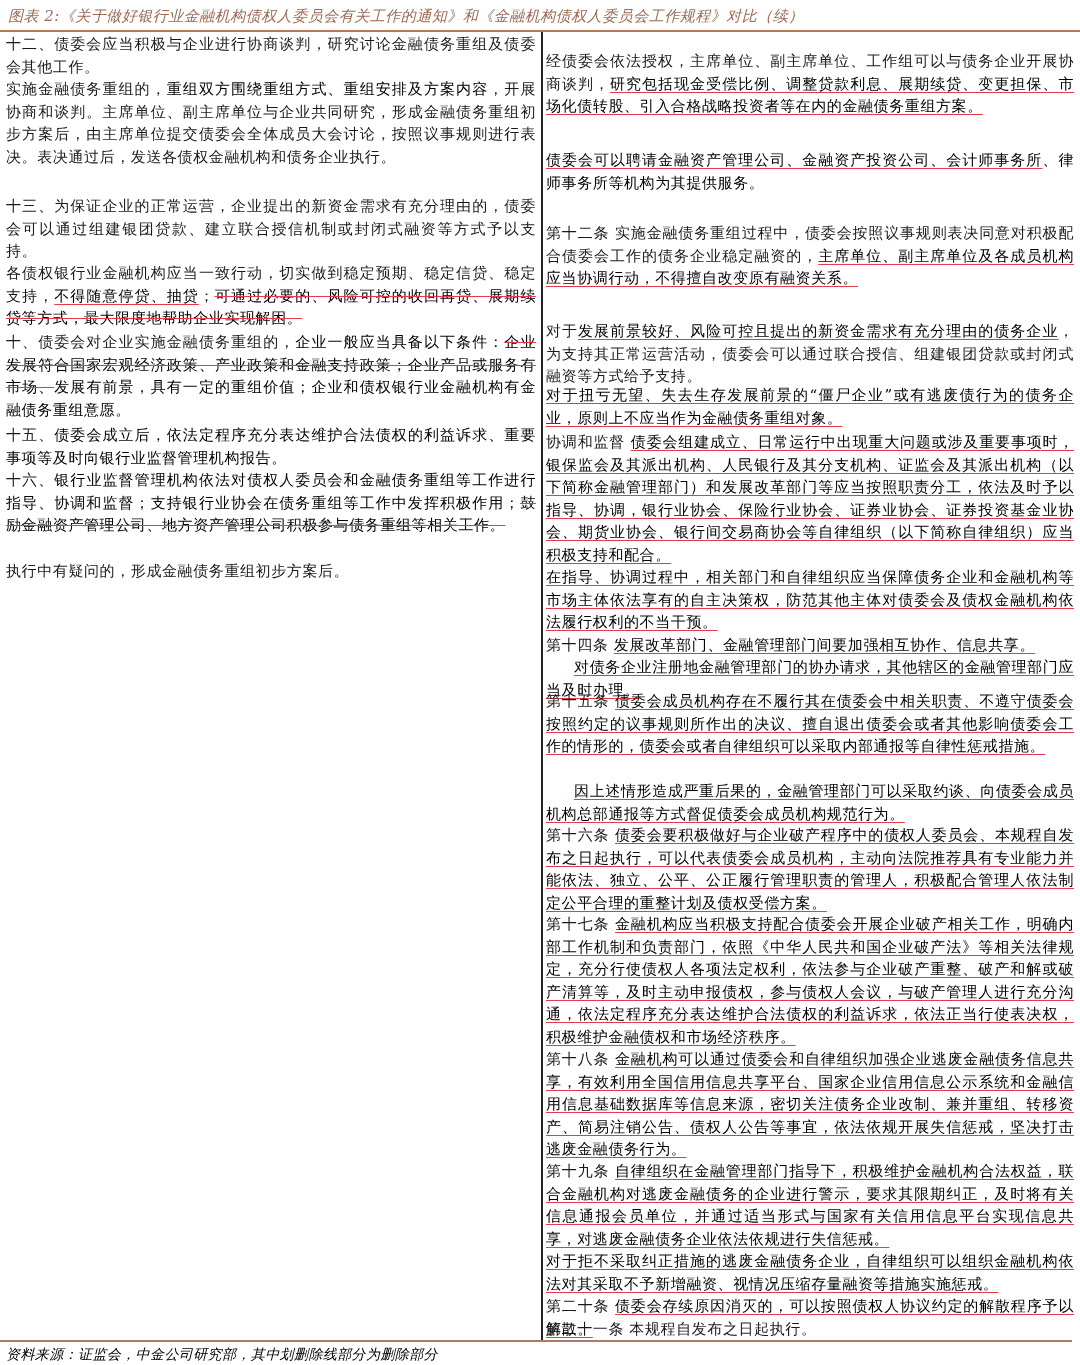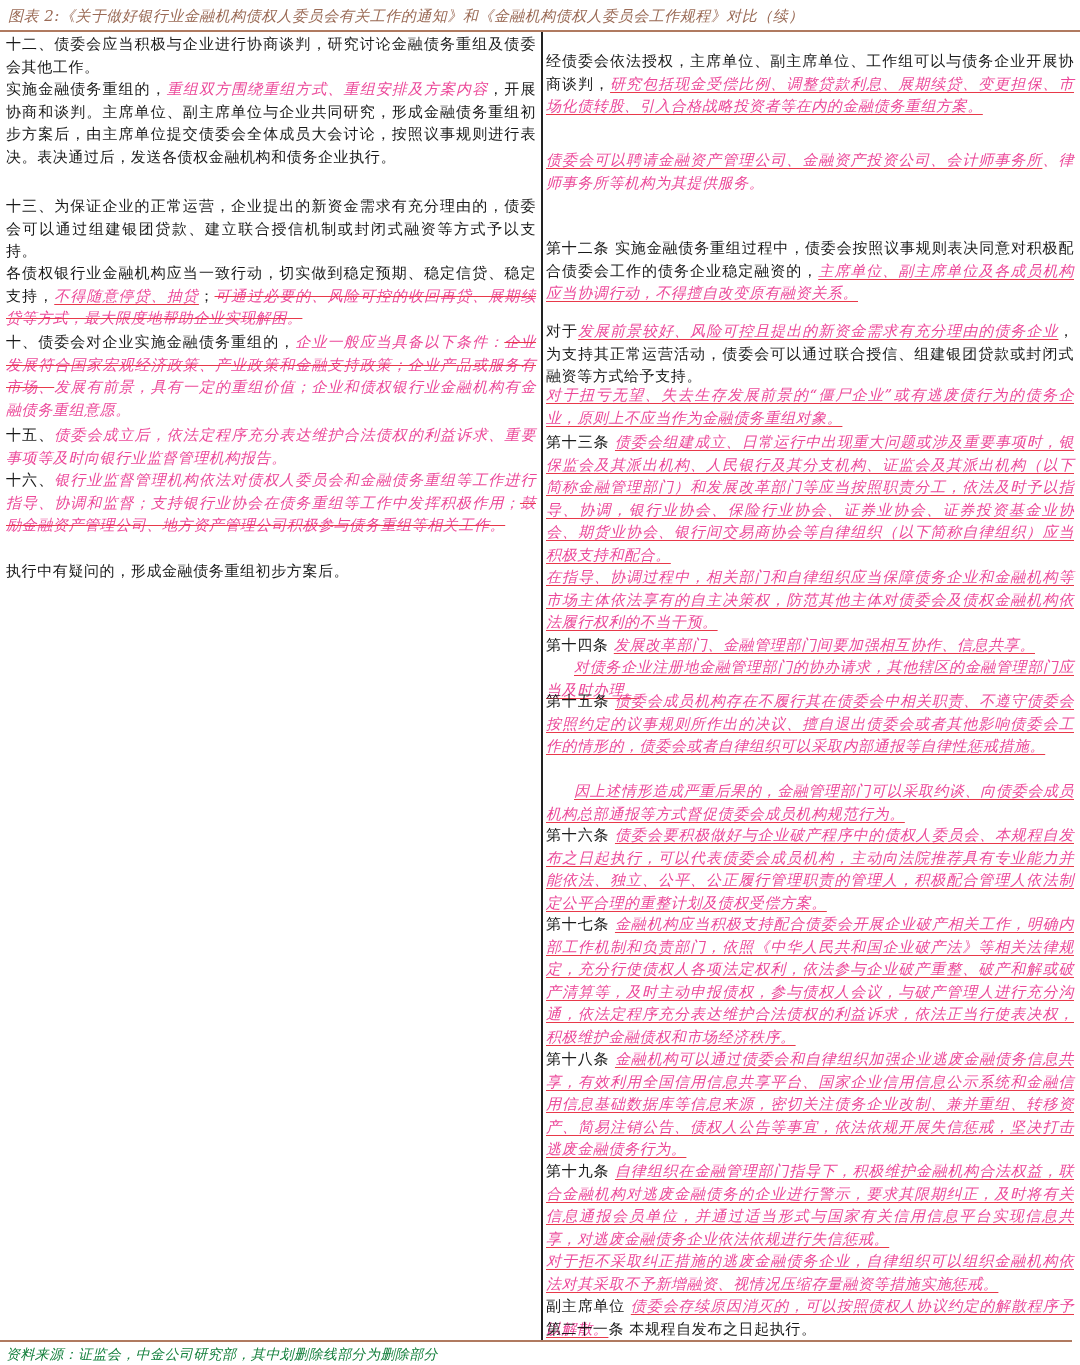--- a/index.html
+++ b/index.html
@@ -19,27 +19,27 @@
 
   .col { position: absolute; top: 33px; }
   .col.left { left: 6px; width: 530px; }
   .col.right { left: 546px; width: 528px; }
 
   .para {
     position: absolute; left: 0; right: 0;
     font-size: 15px; line-height: 22.6px; letter-spacing: 0.6px;
     text-align: justify;
   }
-  .red { color: #ec4899; font-style: italic; }
+  .red { color: #000000; }
   .ul { text-decoration: underline; text-decoration-color: #e8394a; text-underline-offset: 3px; }
   .st { text-decoration: line-through; text-decoration-color: #e8394a; }
 
   .source {
     position: absolute; left: 6px; top: 1345px; font-style: italic;
-    font-size: 14px; line-height: 18px; color: #15803d; letter-spacing: 0.4px;
+    font-size: 14px; line-height: 18px; color: #000000; letter-spacing: 0.4px;
   }
 </style>
 </head>
 <body>
 
 <div class="title">图表 2:《关于做好银行业金融机构债权人委员会有关工作的通知》和《金融机构债权人委员会工作规程》对比（续）</div>
 <div class="rule-top"></div>
 <div class="col-divider"></div>
 
 <div class="col left">
@@ -49,32 +49,32 @@
   <div class="para" style="top:229px"><span>各债权银行业金融机构应当一致行动，切实做到稳定预期、稳定信贷、稳定支持，</span><span class="red ul">不得随意停贷、抽贷</span><span>；</span><span class="red st">可通过必要的、风险可控的收回再贷、展期续贷等方式，最大限度地帮助企业实现解困。</span></div>
   <div class="para" style="top:298px"><span>十、债委会对企业实施金融债务重组的，</span><span class="red">企业一般应当具备以下条件：</span><span class="red st">企业发展符合国家宏观经济政策、产业政策和金融支持政策；企业产品或服务有市场、</span><span class="red">发展有前景，具有一定的重组价值；企业和债权银行业金融机构有金融债务重组意愿。</span></div>
   <div class="para" style="top:391px"><span>十五、</span><span class="red">债委会成立后，依法定程序充分表达维护合法债权的利益诉求、重要事项等及时向银行业监督管理机构报告。</span></div>
   <div class="para" style="top:436px"><span>十六、</span><span class="red">银行业监督管理机构依法对债权人委员会和金融债务重组等工作进行指导、协调和监督；支持银行业协会在债务重组等工作中发挥积极作用；</span><span class="red st">鼓励金融资产管理公司、地方资产管理公司积极参与债务重组等相关工作。</span></div>
   <div class="para" style="top:527px"><span>执行中有疑问的，形成金融债务重组初步方案后。</span></div>
 </div>
 
 <div class="col right">
   <div class="para" style="top:17px"><span>经债委会依法授权，主席单位、副主席单位、工作组可以与债务企业开展协商谈判，</span><span class="red ul">研究包括现金受偿比例、调整贷款利息、展期续贷、变更担保、市场化债转股、引入合格战略投资者等在内的金融债务重组方案。</span></div>
   <div class="para" style="top:116px"><span class="red ul">债委会可以聘请金融资产管理公司、金融资产投资公司、会计师事务所</span><span class="red">、律师事务所等机构为其提供服务。</span></div>
-  <div class="para" style="top:204px"><span>第十二条 实施金融债务重组过程中，债委会按照议事规则表决同意对积极配合债委会工作的债务企业稳定融资的，</span><span class="red ul">主席单位、副主席单位及各成员机构应当协调行动，不得擅自改变原有融资关系。</span></div>
+  <div class="para" style="top:189px"><span>第十二条 实施金融债务重组过程中，债委会按照议事规则表决同意对积极配合债委会工作的债务企业稳定融资的，</span><span class="red ul">主席单位、副主席单位及各成员机构应当协调行动，不得擅自改变原有融资关系。</span></div>
   <div class="para" style="top:287px"><span>对于</span><span class="red ul">发展前景较好、风险可控且提出的新资金需求有充分理由的债务企业</span><span>，为支持其正常运营活动，债委会可以通过联合授信、组建银团贷款或封闭式融资等方式给予支持。</span></div>
   <div class="para" style="top:351px"><span class="red ul">对于扭亏无望、失去生存发展前景的“僵尸企业”或有逃废债行为的债务企业，原则上不应当作为金融债务重组对象。</span></div>
-  <div class="para" style="top:398px"><span>第十三条 </span><span class="red ul">债委会组建成立、日常运行中出现重大问题或涉及重要事项时，银保监会及其派出机构、人民银行及其分支机构、证监会及其派出机构（以下简称金融管理部门）和发展改革部门等应当按照职责分工，依法及时予以指导、协调，银行业协会、保险行业协会、证券业协会、证券投资基金业协会、期货业协会、银行间交易商协会等自律组织（以下简称自律组织）应当积极支持和配合。</span></div>
+  <div class="para" style="top:398px"><span>协调和监督 </span><span class="red ul">债委会组建成立、日常运行中出现重大问题或涉及重要事项时，银保监会及其派出机构、人民银行及其分支机构、证监会及其派出机构（以下简称金融管理部门）和发展改革部门等应当按照职责分工，依法及时予以指导、协调，银行业协会、保险行业协会、证券业协会、证券投资基金业协会、期货业协会、银行间交易商协会等自律组织（以下简称自律组织）应当积极支持和配合。</span></div>
   <div class="para" style="top:533px"><span class="red ul">在指导、协调过程中，相关部门和自律组织应当保障债务企业和金融机构等市场主体依法享有的自主决策权，防范其他主体对债委会及债权金融机构依法履行权利的不当干预。</span></div>
   <div class="para" style="top:601px"><span>第十四条 </span><span class="red ul">发展改革部门、金融管理部门间要加强相互协作、信息共享。</span></div>
   <div class="para" style="top:623px; text-indent:28px"><span class="red ul">对债务企业注册地金融管理部门的协办请求，其他辖区的金融管理部门应当及时办理。</span></div>
   <div class="para" style="top:657px"><span>第十五条 </span><span class="red ul">债委会成员机构存在不履行其在债委会中相关职责、不遵守债委会按照约定的议事规则所作出的决议、擅自退出债委会或者其他影响债委会工作的情形的，债委会或者自律组织可以采取内部通报等自律性惩戒措施。</span></div>
   <div class="para" style="top:747px; text-indent:28px"><span class="red ul">因上述情形造成严重后果的，金融管理部门可以采取约谈、向债委会成员机构总部通报等方式督促债委会成员机构规范行为。</span></div>
   <div class="para" style="top:791px"><span>第十六条 </span><span class="red ul">债委会要积极做好与企业破产程序中的债权人委员会、本规程自发布之日起执行，可以代表债委会成员机构，主动向法院推荐具有专业能力并能依法、独立、公平、公正履行管理职责的管理人，积极配合管理人依法制定公平合理的重整计划及债权受偿方案。</span></div>
   <div class="para" style="top:880px"><span>第十七条 </span><span class="red ul">金融机构应当积极支持配合债委会开展企业破产相关工作，明确内部工作机制和负责部门，依照《中华人民共和国企业破产法》等相关法律规定，充分行使债权人各项法定权利，依法参与企业破产重整、破产和解或破产清算等，及时主动申报债权，参与债权人会议，与破产管理人进行充分沟通，依法定程序充分表达维护合法债权的利益诉求，依法正当行使表决权，积极维护金融债权和市场经济秩序。</span></div>
   <div class="para" style="top:1015px"><span>第十八条 </span><span class="red ul">金融机构可以通过债委会和自律组织加强企业逃废金融债务信息共享，有效利用全国信用信息共享平台、国家企业信用信息公示系统和金融信用信息基础数据库等信息来源，密切关注债务企业改制、兼并重组、转移资产、简易注销公告、债权人公告等事宜，依法依规开展失信惩戒，坚决打击逃废金融债务行为。</span></div>
   <div class="para" style="top:1127px"><span>第十九条 </span><span class="red ul">自律组织在金融管理部门指导下，积极维护金融机构合法权益，联合金融机构对逃废金融债务的企业进行警示，要求其限期纠正，及时将有关信息通报会员单位，并通过适当形式与国家有关信用信息平台实现信息共享，对逃废金融债务企业依法依规进行失信惩戒。</span></div>
   <div class="para" style="top:1217px"><span class="red ul">对于拒不采取纠正措施的逃废金融债务企业，自律组织可以组织金融机构依法对其采取不予新增融资、视情况压缩存量融资等措施实施惩戒。</span></div>
-  <div class="para" style="top:1262px"><span>副主席单位 </span><span class="red ul">债委会存续原因消灭的，可以按照债权人协议约定的解散程序予以解散。</span></div>
+  <div class="para" style="top:1262px"><span>第二十条 </span><span class="red ul">债委会存续原因消灭的，可以按照债权人协议约定的解散程序予以解散。</span></div>
   <div class="para" style="top:1285px"><span>第二十一条 本规程自发布之日起执行。</span></div>
 </div>
 
 <div class="rule-bottom"></div>
 <div class="source">资料来源：证监会，中金公司研究部，其中划删除线部分为删除部分</div>
 
 </body></html>

